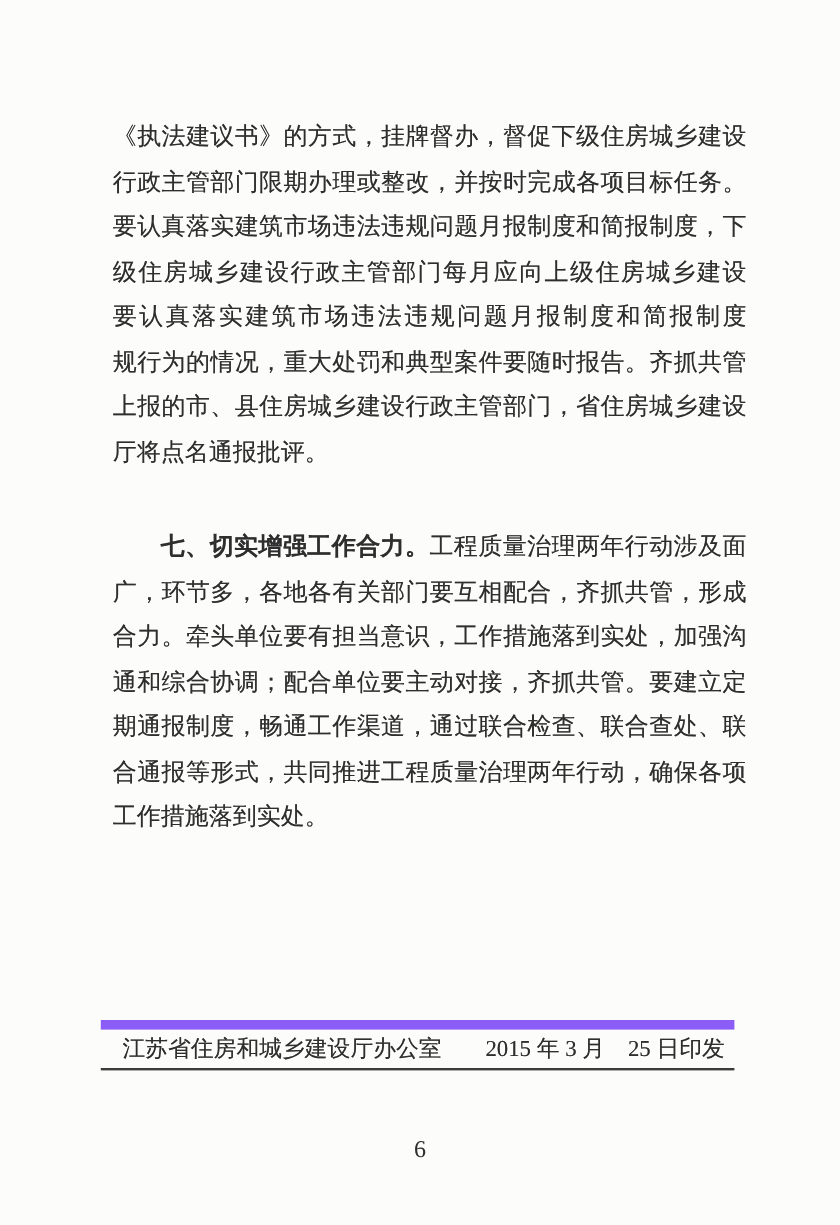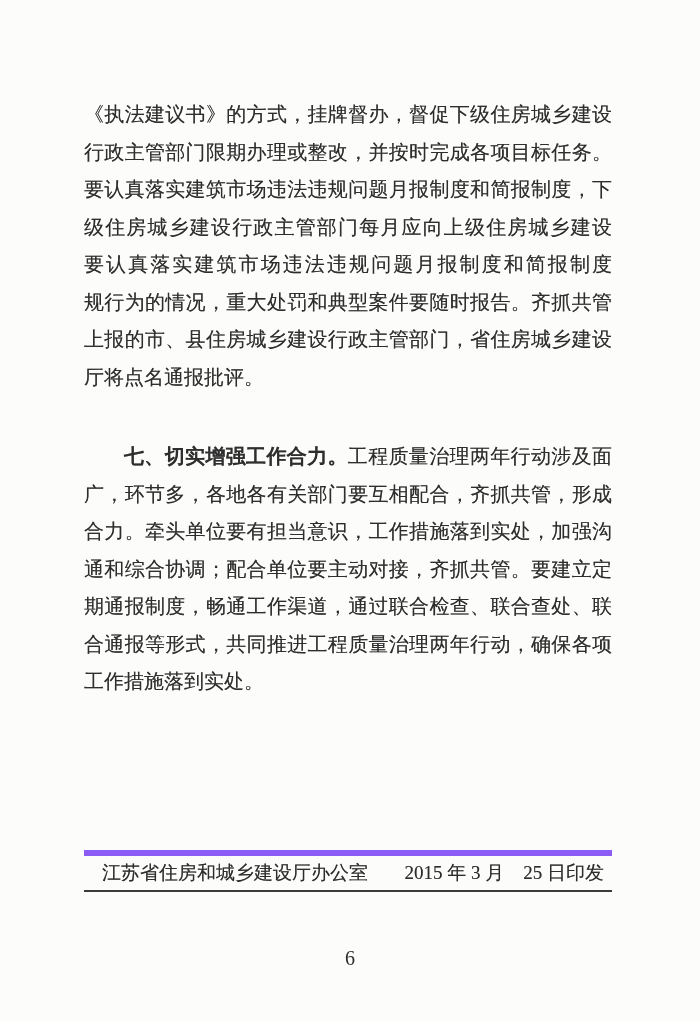--- a/index.html
+++ b/index.html
@@ -11,21 +11,21 @@
     position: relative;
     width: 700px;
     height: 1021px;
     margin: 0 auto;
     background: #fcfcfa;
     overflow: hidden;
     color: #2e2e2e;
   }
   .doc-body {
     position: absolute;
-    left: 84px;
+    left: 94px;
     top: 96px;
     width: 528px;
   }
   .tline {
     font-family: "Liberation Serif", "DejaVu Serif", serif;
     font-size: 20px;
     line-height: 37.5px;
     color: #2e2e2e;
     text-align: justify;
     text-align-last: justify;
@@ -44,21 +44,21 @@
     font-family: "Liberation Sans", "DejaVu Sans", sans-serif;
     font-weight: 600;
   }
   .footer {
     position: absolute;
     left: 84px;
     top: 850px;
     width: 528px;
     height: 42px;
     box-sizing: border-box;
-    border-top: 6px solid #8b5cf6;
+    border-top: 8px solid #8b5cf6;
     border-bottom: 2px solid #3b3b3b;
     display: flex;
     justify-content: space-between;
     align-items: center;
     padding: 0 8px 0 18px;
     font-family: "Liberation Serif", "DejaVu Serif", serif;
     font-size: 19px;
     color: #2e2e2e;
     text-shadow: 0 0 0.3px rgba(46,46,46,0.55);
   }

